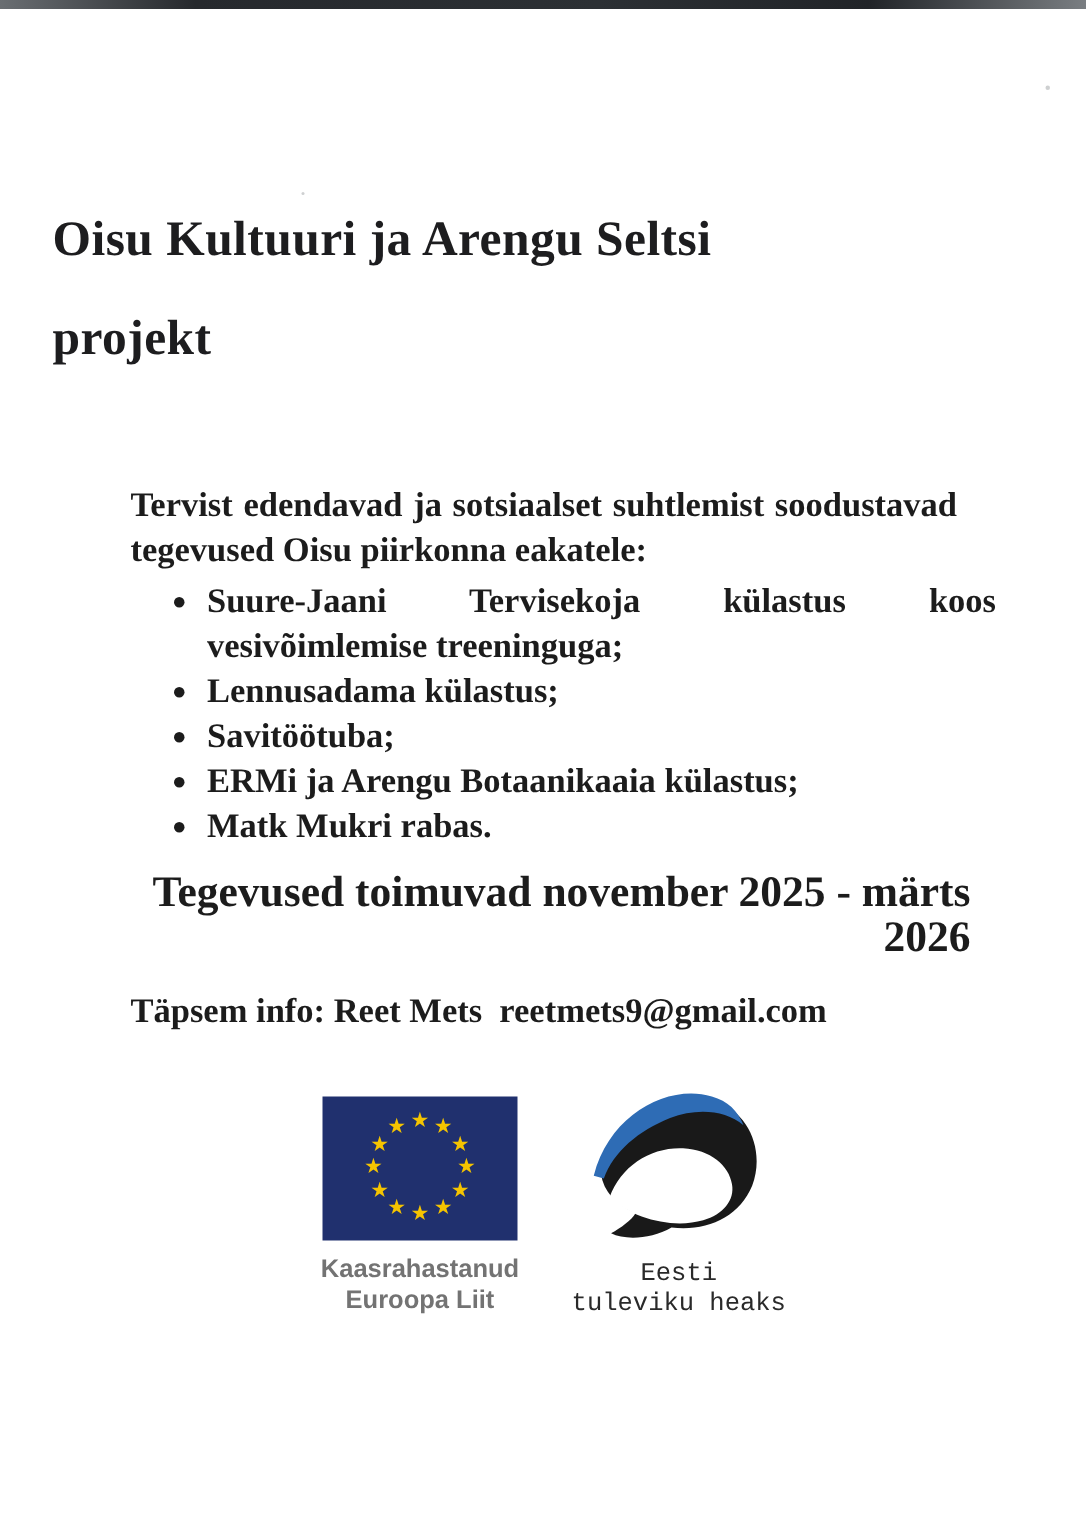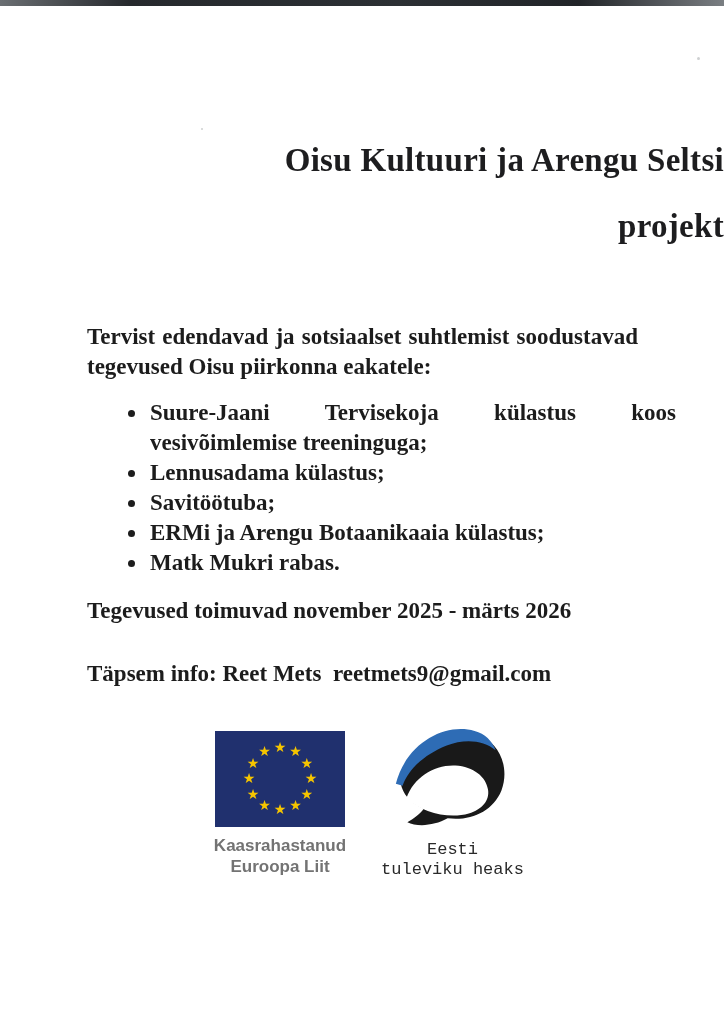--- a/index.html
+++ b/index.html
@@ -28,21 +28,22 @@
     background:#b9bcbe;
     border-radius:50%;
     width:3px; height:3px;
     opacity:.7;
   }
   
   .title-block{
     position:absolute;
     left:0; right:0;
     top:141px;
-    text-align:right;
+    text-align:left;
+    padding-left:35px;
   }
   .title-line{
     font-size:33px;
     font-weight:bold;
     line-height:38px;
     letter-spacing:.3px;
     color:#1d1d1f;
   }
   .title-line.second{
     margin-top:28px;
@@ -63,39 +64,40 @@
     font-size:23px;
     font-weight:bold;
     line-height:30px;
     text-align:justify;
   }
   .activities{
     position:absolute;
     left:110px;
     width:528px;
     top:386px;
-    margin:12px;
+    margin:0;
     padding:0 0 0 26px;
     list-style:disc;
   }
   .activities li{
     font-size:23px;
     font-weight:bold;
     line-height:30px;
     text-align:justify;
     padding-left:2px;
   }
   .schedule-line{
     position:absolute;
     left:87px;
     width:560px;
-    top:596px;
-    font-size:23px;
-    font-weight:bold;
-    line-height:30px;
+    top:580px;
+    font-size:29px;
+    font-weight:bold;
+    line-height:30px;
+    text-align:right;
   }
   .contact-line{
     position:absolute;
     left:87px;
     width:560px;
     top:659px;
     font-size:23px;
     font-weight:bold;
     line-height:30px;
     white-space:pre-wrap;

